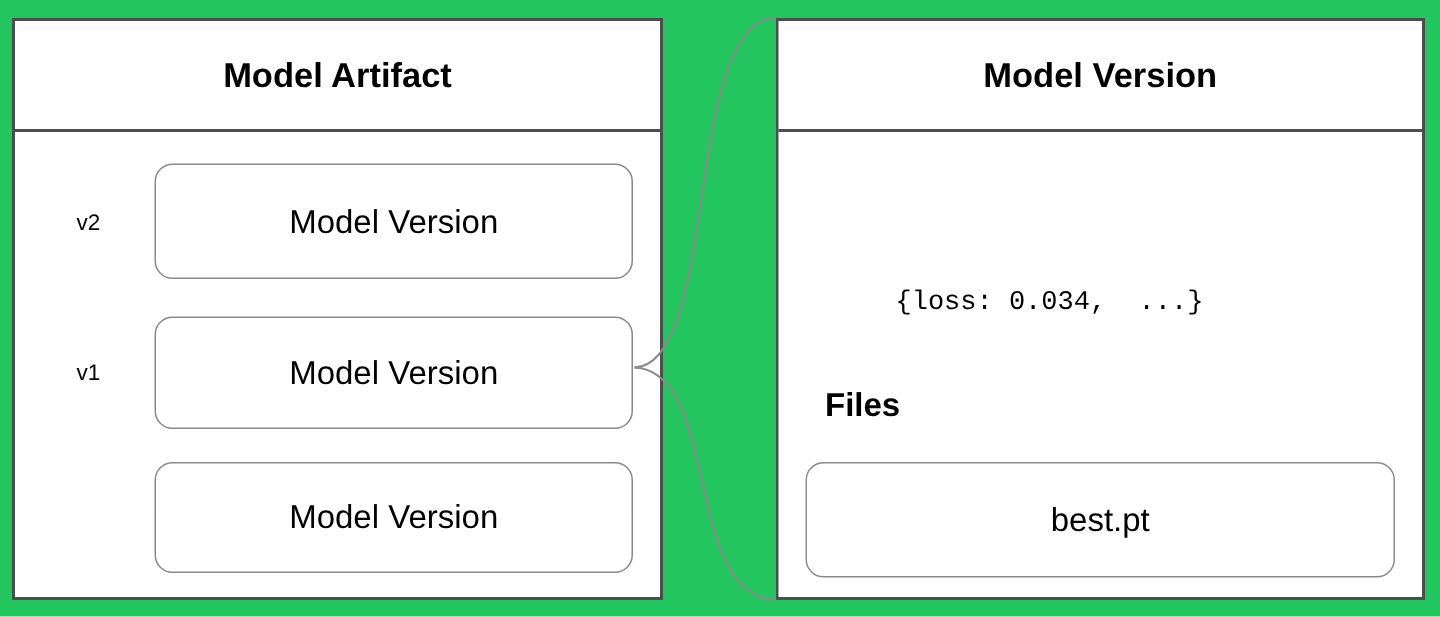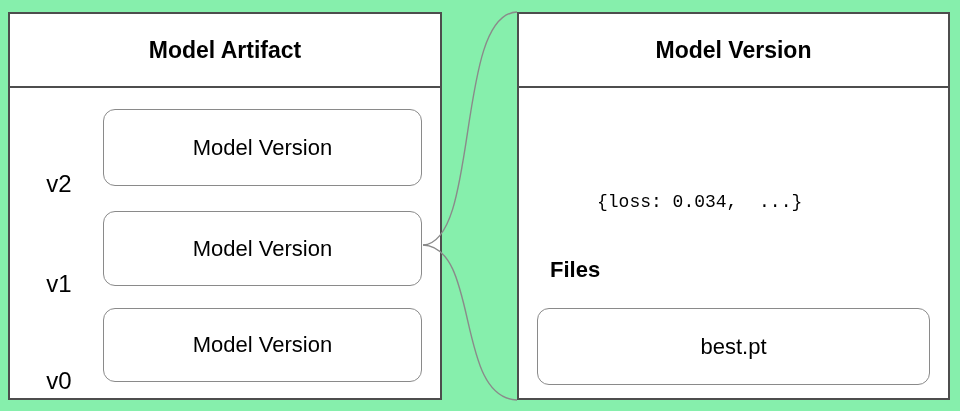--- a/index.html
+++ b/index.html
@@ -1,20 +1,20 @@
 <!DOCTYPE html>
 <html><head>
 <meta charset="utf-8">
 <style>
   html, body { margin: 0; padding: 0; background: #ffffff; }
   .canvas {
     position: relative;
     width: 960px;
     height: 411px;
-    background: #86efac;
+    background: #22c55e;
     font-family: "Liberation Sans", sans-serif;
     color: #000000;
     overflow: hidden;
   }
   .panel {
     position: absolute;
     background: #ffffff;
     border: 2px solid #4d4d4d;
     box-sizing: border-box;
     z-index: 1;
@@ -29,22 +29,21 @@
     display: flex;
     align-items: center;
     justify-content: center;
     font-size: 23px;
     font-weight: bold;
   }
   .abs { position: absolute; box-sizing: border-box; }
   .version-label {
     width: 58px; height: 28px;
     display: flex; align-items: center; justify-content: center;
-    font-size: 24px;
-    margin-top: 36px;
+    font-size: 15px;
   }
   .mv-box {
     border: 1px solid #8a8a8a;
     border-radius: 12px;
     background: #ffffff;
     display: flex; align-items: center; justify-content: center;
     font-size: 22px;
     z-index: 2;
   }
   .tag {
@@ -94,21 +93,20 @@
     <div class="abs version-label" style="left:20px; top:120px;">v2</div>
     <div class="abs mv-box" style="left:93px; top:95px; width:319px; height:77px;">
       <span>Model Version</span>
     </div>
 
     <div class="abs version-label" style="left:20px; top:220px;">v1</div>
     <div class="abs mv-box" style="left:93px; top:197px; width:319px; height:75px;">
       <span>Model Version</span>
     </div>
 
-    <div class="abs version-label" style="left:20px; top:317px;">v0</div>
     <div class="abs mv-box" style="left:93px; top:294px; width:319px; height:74px;">
       <span>Model Version</span>
     </div>
   </div>
 
   <div class="panel panel-right">
     <div class="panel-header">Model Version</div>
 
 
     <div class="abs mono-value" style="left:78px; top:174px;">{loss: 0.034,  ...}</div>

